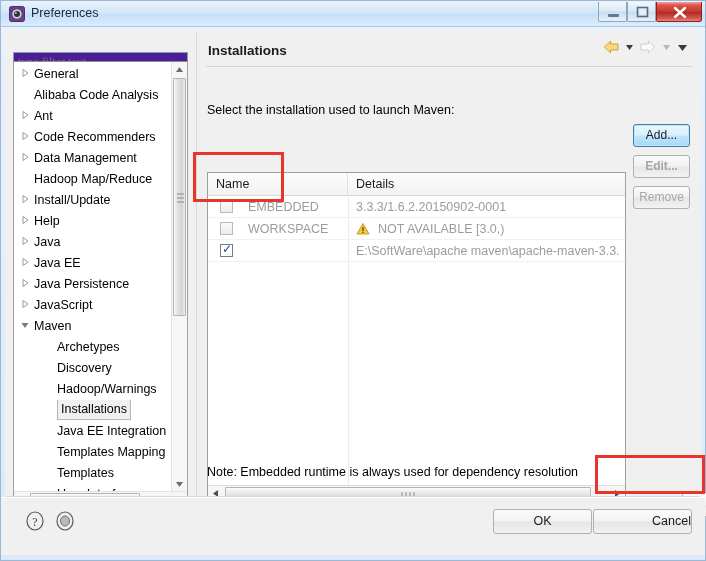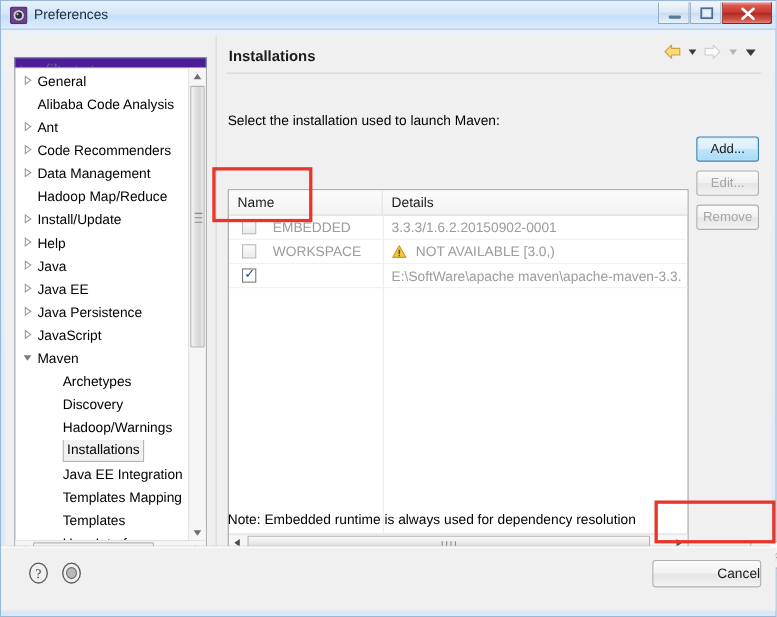--- a/index.html
+++ b/index.html
@@ -372,21 +372,21 @@
     background: linear-gradient(to bottom, #fbfbfb 0%, #f1f1f1 48%, #e6e6e6 52%, #f2f2f2 100%);
     color: #1b1b1b;
     cursor: default;
   }
   #btn-add {
     top: 94px;
     border: 1px solid #3c7fb1;
     background: linear-gradient(to bottom, #eaf6fd 0%, #d9f0fc 48%, #bee6fd 52%, #a7d9f5 100%);
     box-shadow: 0 0 0 1px #c3e4f7 inset;
   }
-  #btn-edit { top: 125px; color: #a6a6a6; }
+  #btn-edit { top: 125px; color: #a6a6a6; font-weight: bold; }
   #btn-remove { top: 156px; color: #a6a6a6; }
 
   #note-text {
     position: absolute;
     left: 11px; top: 435px;
     font-size: 12.5px;
     color: #000;
   }
 
   #btn-restore {
@@ -753,18 +753,19 @@
         <ellipse cx="10" cy="10" rx="8" ry="9" fill="none" stroke="#5a5a5a" stroke-width="1.2"></ellipse>
         <text x="10" y="14.5" font-family="Liberation Serif, serif" font-size="12" fill="#3a3a3a" text-anchor="middle">?</text>
       </svg>
     </span>
     <span id="shell-icon">
       <svg width="20" height="20" viewBox="0 0 20 20">
         <ellipse cx="10" cy="10" rx="8" ry="9" fill="none" stroke="#5a5a5a" stroke-width="1.2"></ellipse>
         <ellipse cx="10" cy="10" rx="4.5" ry="5" fill="#b9b9b9" stroke="#6e6e6e" stroke-width="1"></ellipse>
       </svg>
     </span>
+    <div id="btn-ok">OK</div>
     <div id="btn-cancel">Cancel</div>
   </div>
 
   <div class="annot" id="annot-checkbox"></div>
   <div class="annot" id="annot-apply"></div>
 </div>
 
 </body></html>

